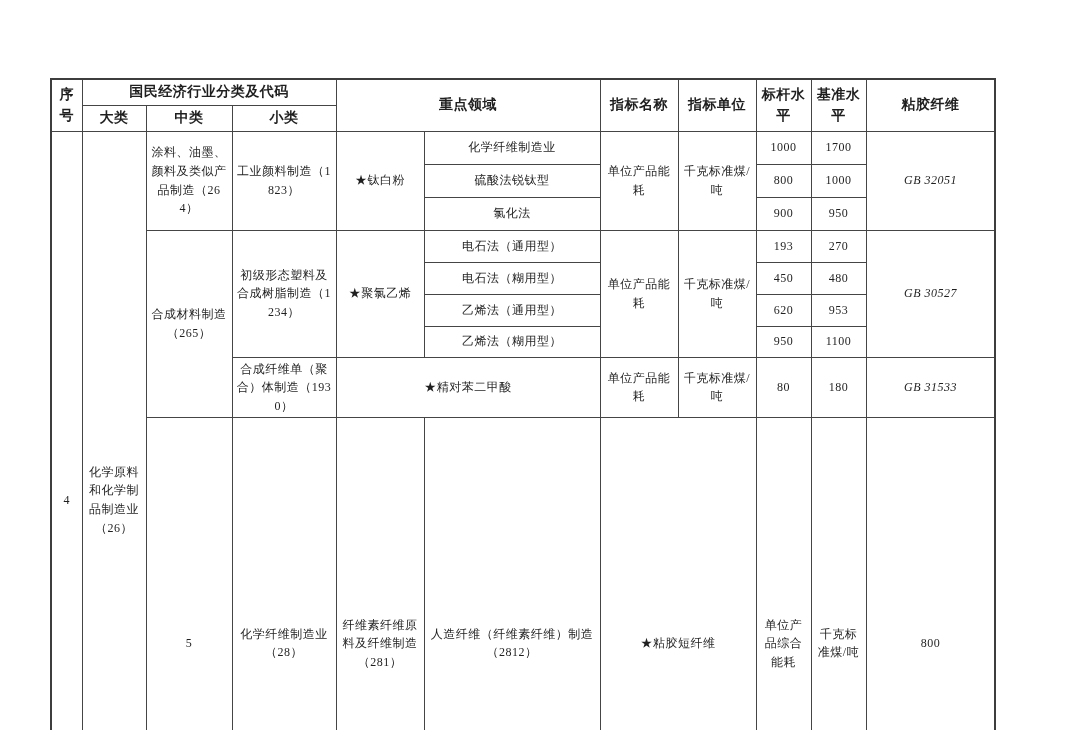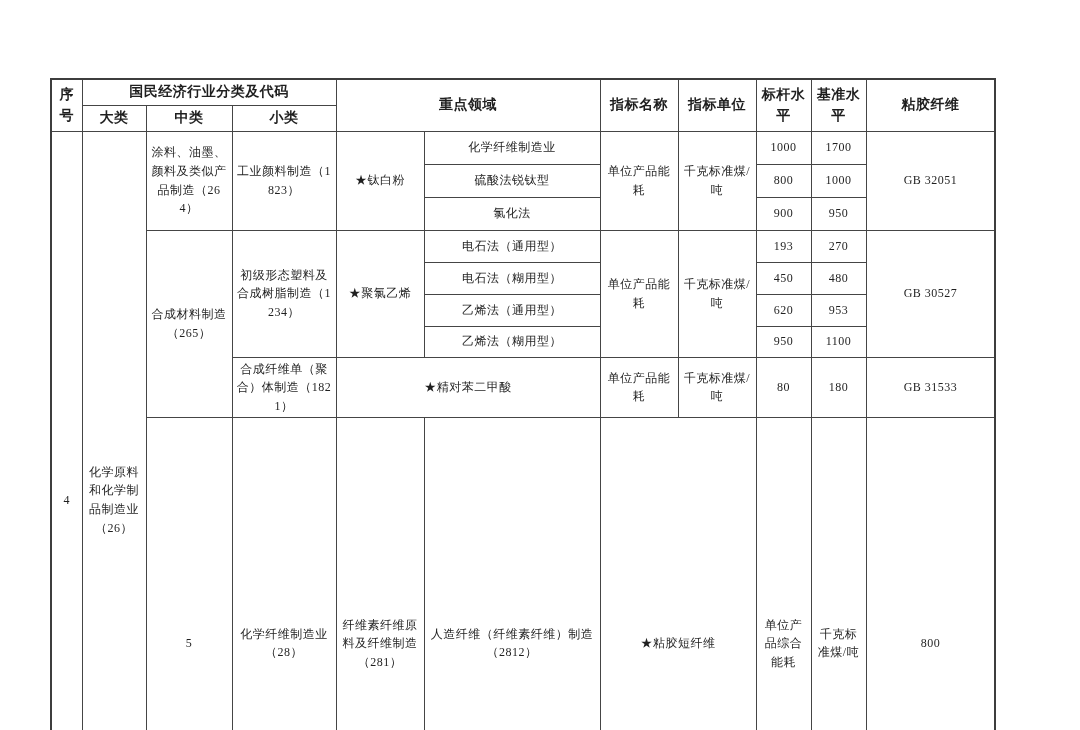--- a/index.html
+++ b/index.html
@@ -48,20 +48,21 @@
     letter-spacing: 0.5px;
   }
   td.num {
     font-size: 14px;
     letter-spacing: 0;
     margin-top: 8px;
   }
   td.ref {
     font-size: 13px;
     letter-spacing: 0;
+    font-style: italic;
   }
 </style>
 </head>
 <body>
 
 <div class="page">
   <table class="std">
     <colgroup>
       <col style="width:31px">
       <col style="width:64px">
@@ -136,21 +137,21 @@
         <td>乙烯法（通用型）</td>
         <td class="num">620</td>
         <td class="num">953</td>
       </tr>
       <tr style="height:31px">
         <td>乙烯法（糊用型）</td>
         <td class="num">950</td>
         <td class="num">1100</td>
       </tr>
       <tr style="height:58px">
-        <td>合成纤维单（聚合）体制造（1821）</td>
+        <td>合成纤维单（聚合）体制造（1930）</td>
         <td colspan="2">★精对苯二甲酸</td>
         <td>单位产品能耗</td>
         <td>千克标准煤/吨</td>
         <td class="num">80</td>
         <td class="num">180</td>
         <td class="ref">GB 31533</td>
       </tr>
       <tr style="height:90px">
         <td class="num">5</td>
         <td>化学纤维制造业（28）</td>

